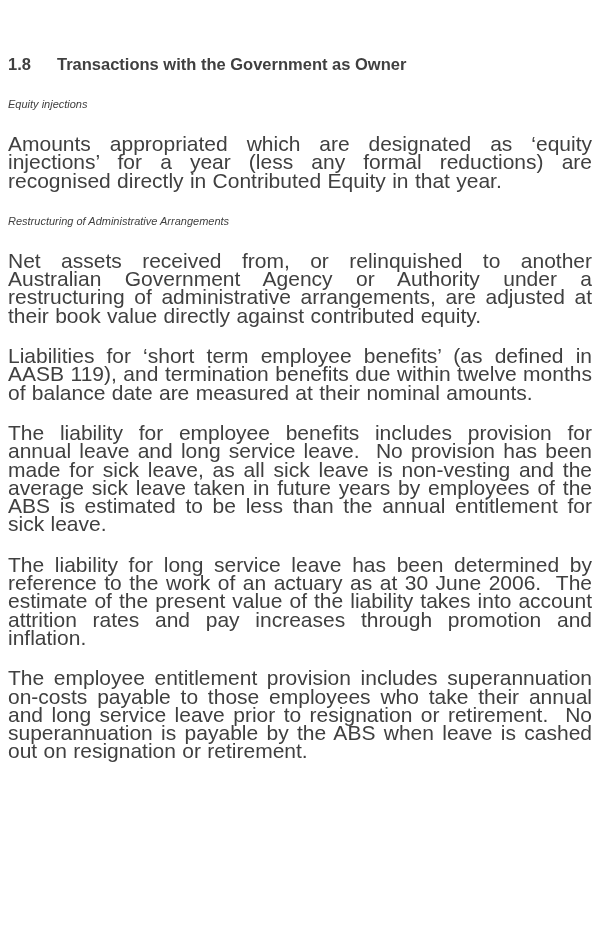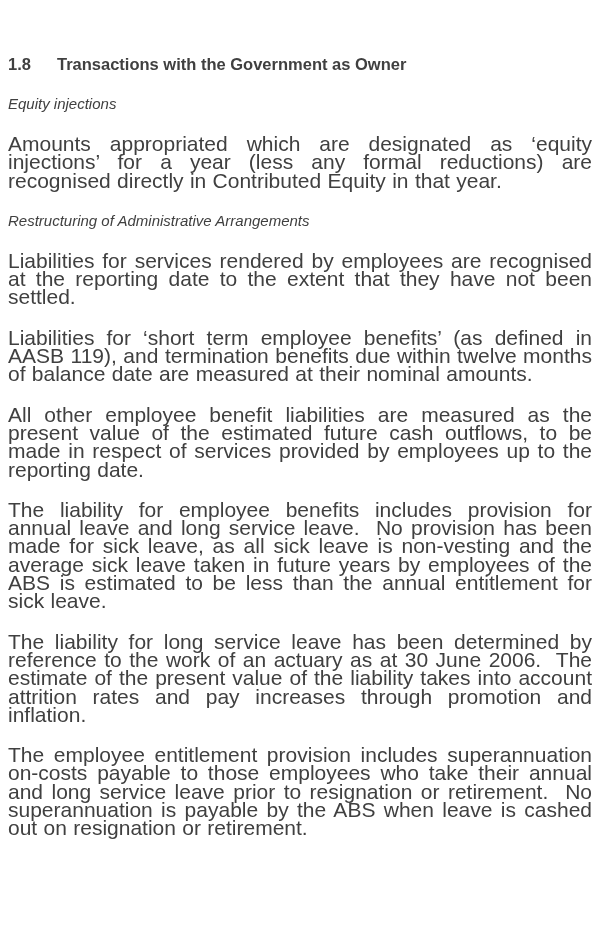--- a/index.html
+++ b/index.html
@@ -29,21 +29,21 @@
     font-weight: bold;
     line-height: 19px;
     margin: 0 0 21px 0;
     white-space: nowrap;
   }
   .hnum {
     display: inline-block;
     width: 49px;
   }
   .subheading {
-    font-size: 15px;
+    font-size: 11px;
     font-weight: normal;
     font-style: italic;
     line-height: 18px;
     margin: 0 0 22px 0;
   }
   .para {
     font-size: 21px;
     line-height: 18.3px;
     text-align: justify;
     margin: 0 0 22px 0;
@@ -52,20 +52,19 @@
 </style>
 </head>
 <body>
 
 <main class="page">
   <div id="doc">
       <h2 class="heading"><span class="hnum">1.8</span><span>Transactions with the Government as Owner</span></h2>
       <h3 class="subheading">Equity injections</h3>
       <p class="para">Amounts appropriated which are designated as ‘equity injections’ for a year (less any formal reductions) are recognised directly in Contributed Equity in that year.</p>
       <h3 class="subheading">Restructuring of Administrative Arrangements</h3>
-      <p class="para">Liabilities for services rendered by employees are recognised at the reporting date to the extent that they have not been settled.</p>
+      <p class="para">Net assets received from, or relinquished to another Australian Government Agency or Authority under a restructuring of administrative arrangements, are adjusted at their book value directly against contributed equity.</p>
       <p class="para">Liabilities for ‘short term employee benefits’ (as defined in AASB 119), and termination benefits due within twelve months of balance date are measured at their nominal amounts.</p>
-      <p class="para">All other employee benefit liabilities are measured as the present value of the estimated future cash outflows, to be made in respect of services provided by employees up to the reporting date.</p>
       <p class="para">The liability for employee benefits includes provision for annual leave and long service leave.&nbsp; No provision has been made for sick leave, as all sick leave is non-vesting and the average sick leave taken in future years by employees of the ABS is estimated to be less than the annual entitlement for sick leave.</p>
       <p class="para">The liability for long service leave has been determined by reference to the work of an actuary as at 30 June 2006.&nbsp; The estimate of the present value of the liability takes into account attrition rates and pay increases through promotion and inflation.</p>
       <p class="para">The employee entitlement provision includes superannuation on-costs payable to those employees who take their annual and long service leave prior to resignation or retirement.&nbsp; No superannuation is payable by the ABS when leave is cashed out on resignation or retirement.</p>
     </div>
 </main>
 
 </body></html>

